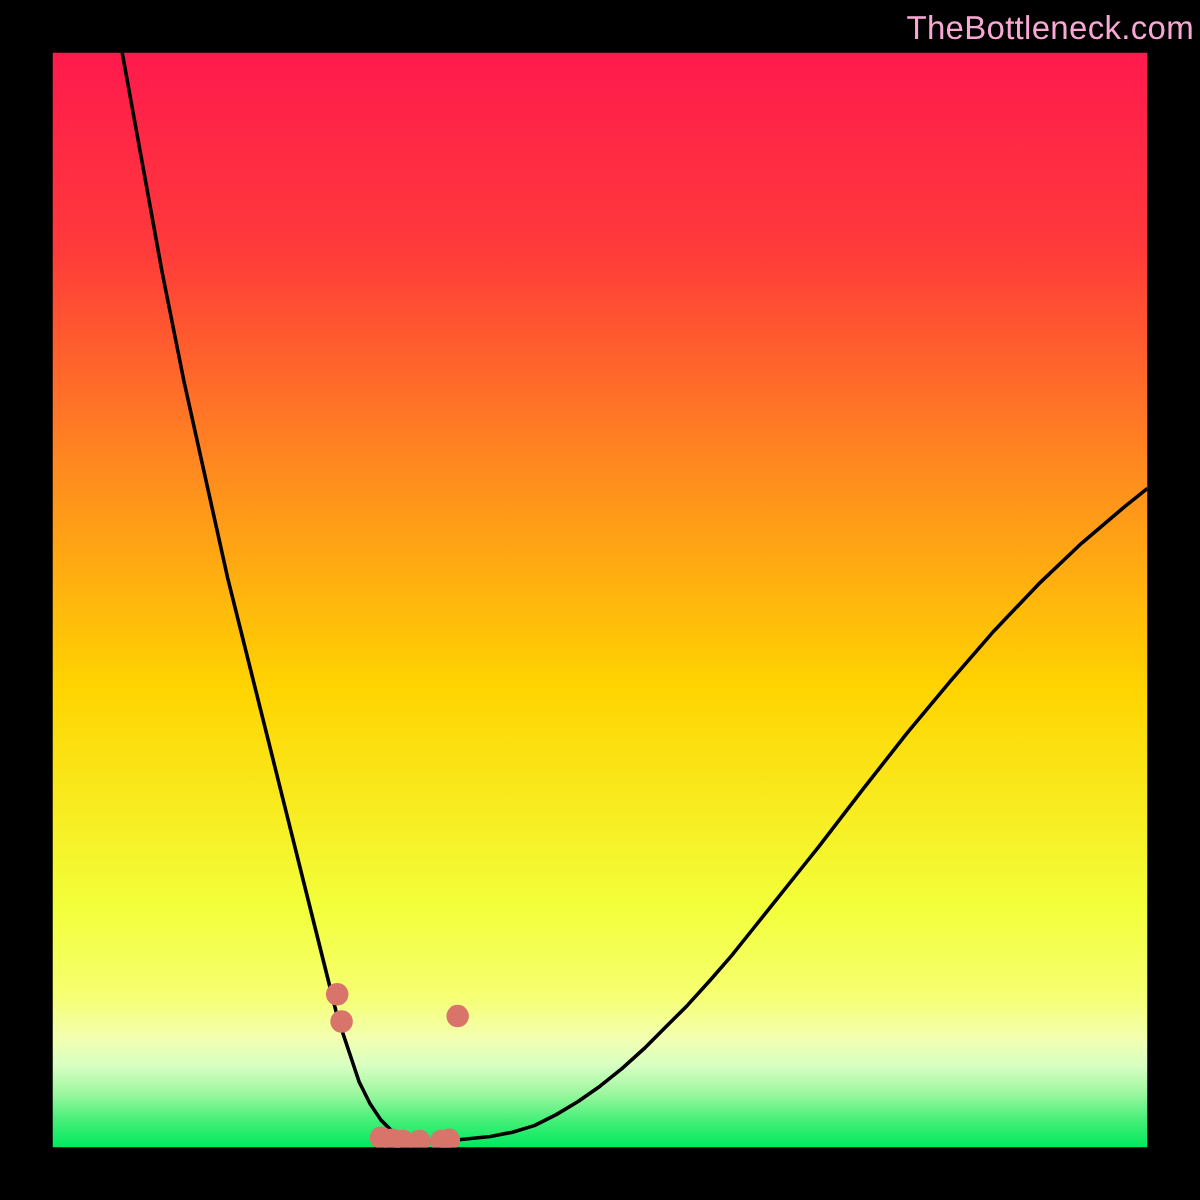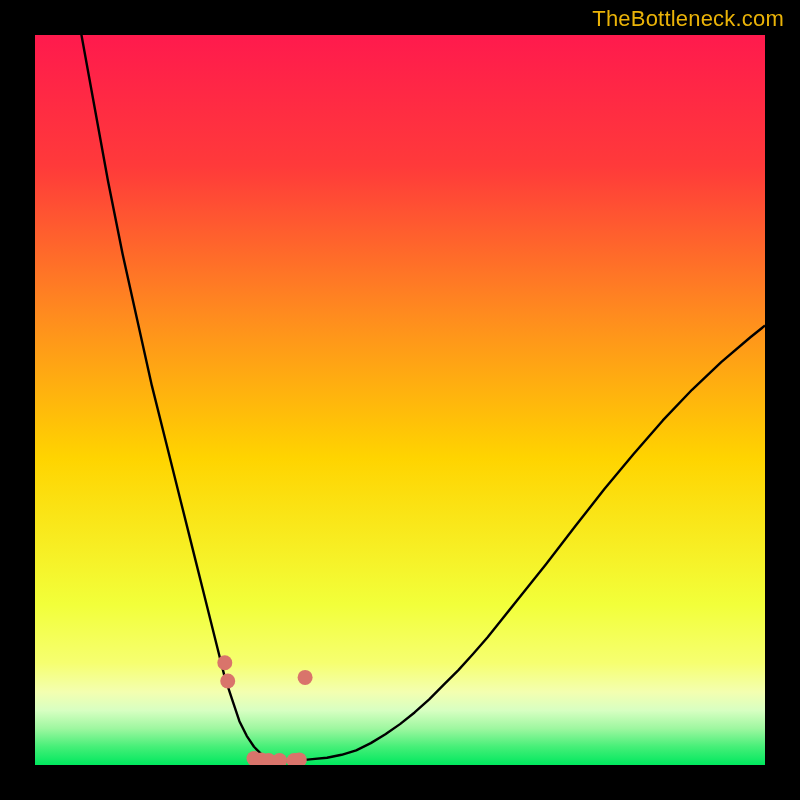--- a/index.html
+++ b/index.html
@@ -1,19 +1,19 @@
 <!DOCTYPE html>
 <html><head>
 <meta charset="utf-8">
 <style>
 html,body{margin:0;padding:0;width:800px;height:800px;overflow:hidden;background:#000;font-family:Arial,Helvetica,sans-serif}
 .frame{position:relative;width:800px;height:800px;background:#000}
 .plot{position:absolute;left:35px;top:35px;width:730px;height:730px}
 svg{display:block}
-.attrib{position:absolute;top:6px;right:16px;color:#eab308;font-size:22px;font-weight:400;letter-spacing:.2px}
+.attrib{position:absolute;top:6px;right:4px;color:#f9a8d4;font-size:22px;font-weight:400;letter-spacing:.2px}
 </style>
 </head>
 <body>
 
 <div class="frame">
   <div class="attrib">TheBottleneck.com</div>
   <div class="plot">
     <svg id="svg" width="730" height="730" viewBox="0 0 730 730">
         <defs>
           <linearGradient id="bg" x1="0" y1="0" x2="0" y2="1">

